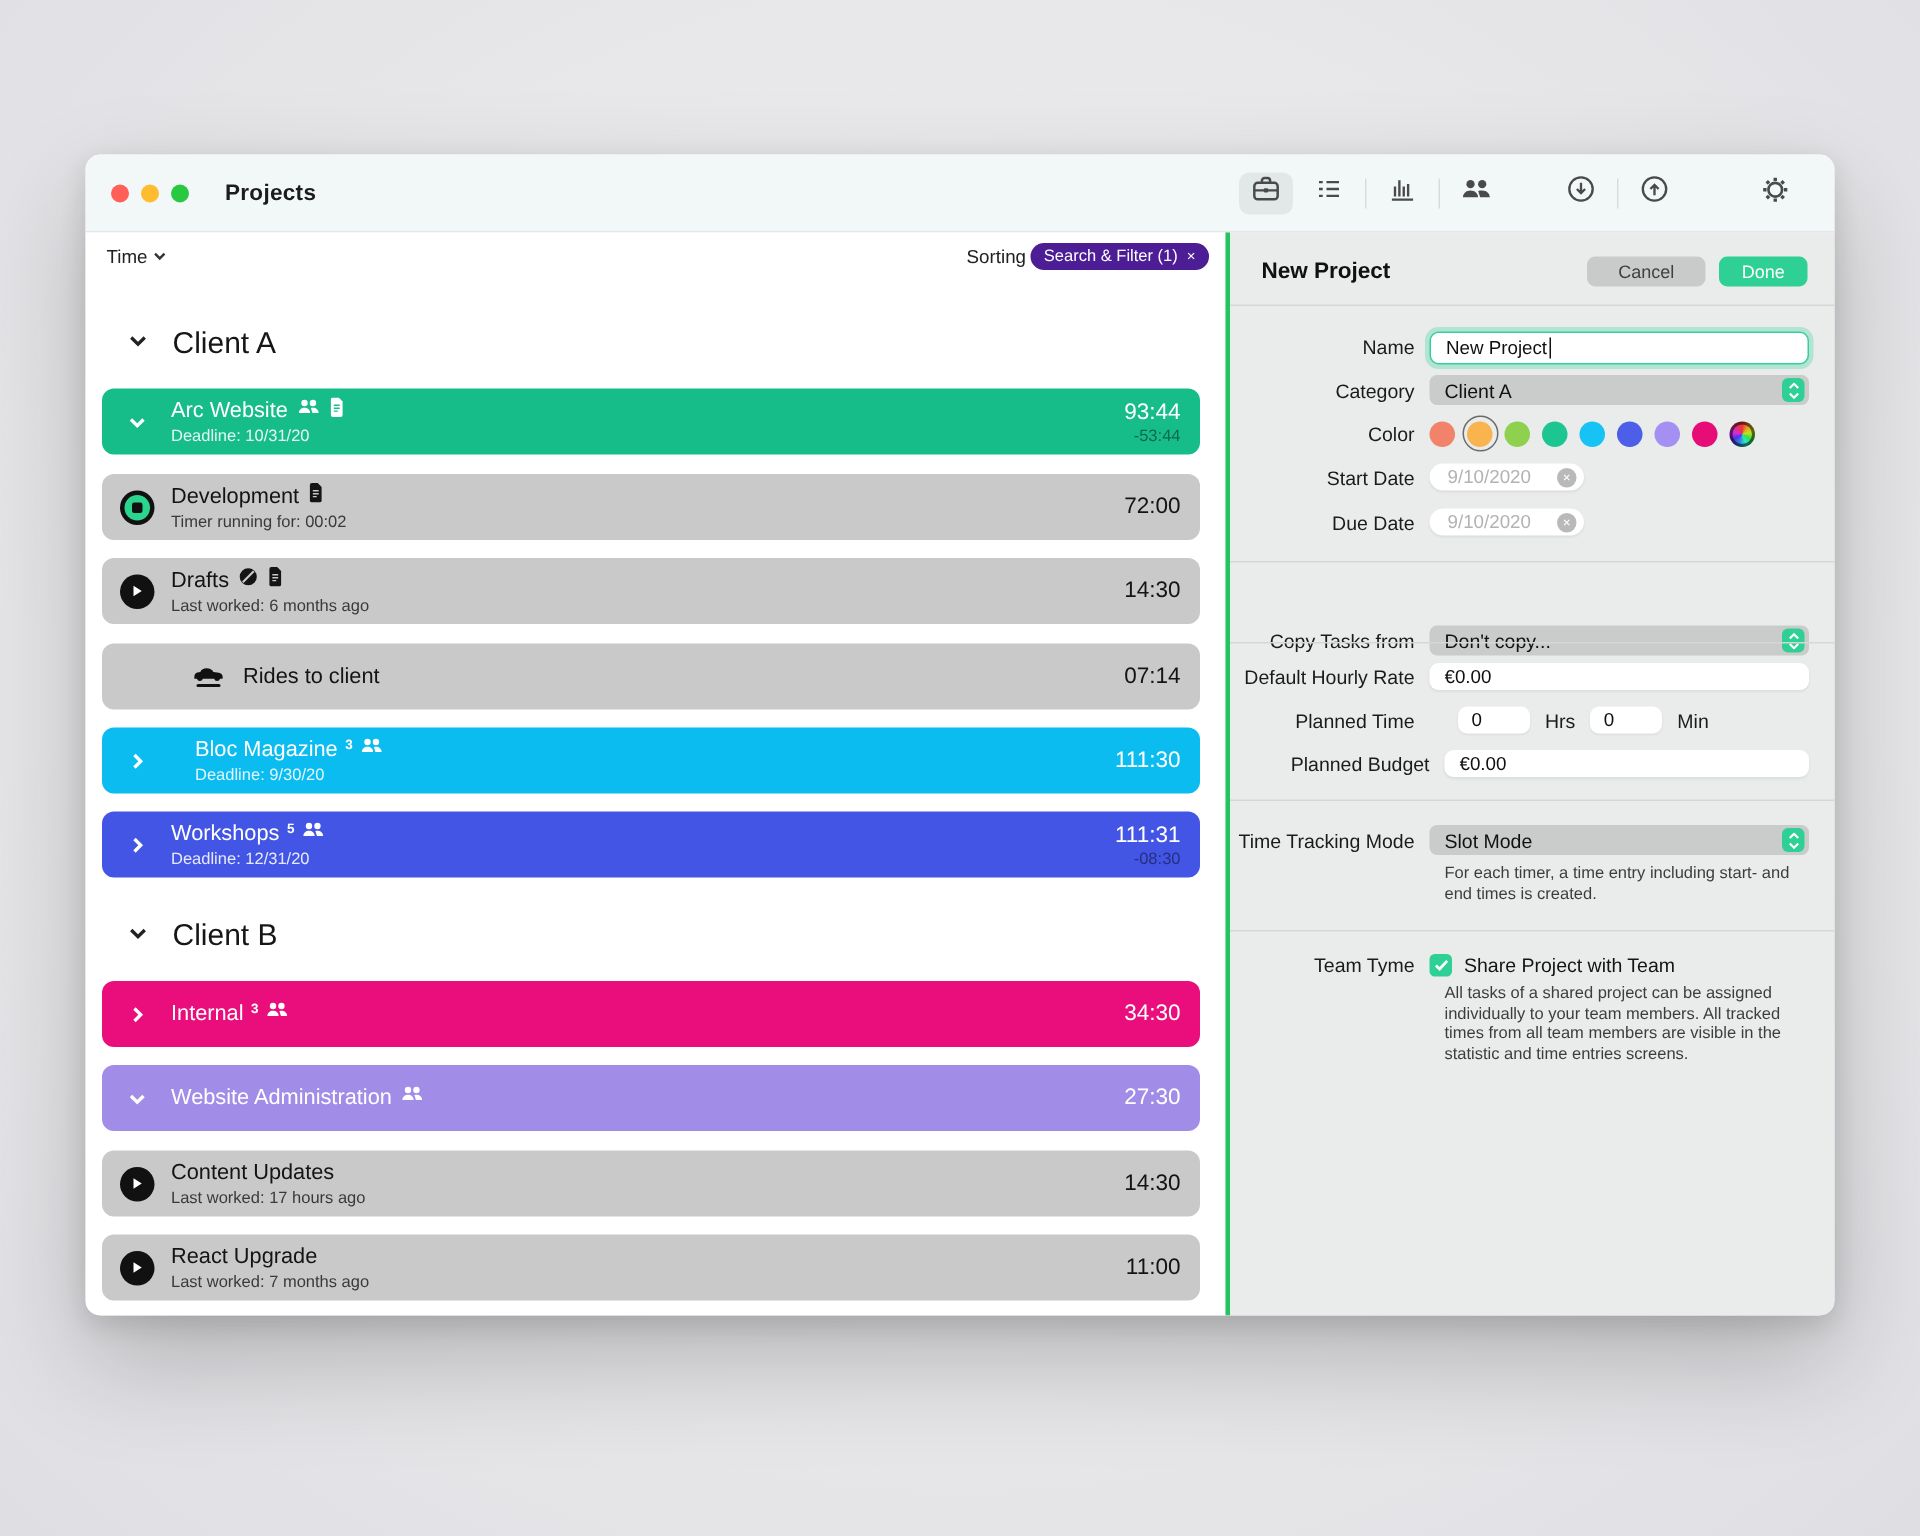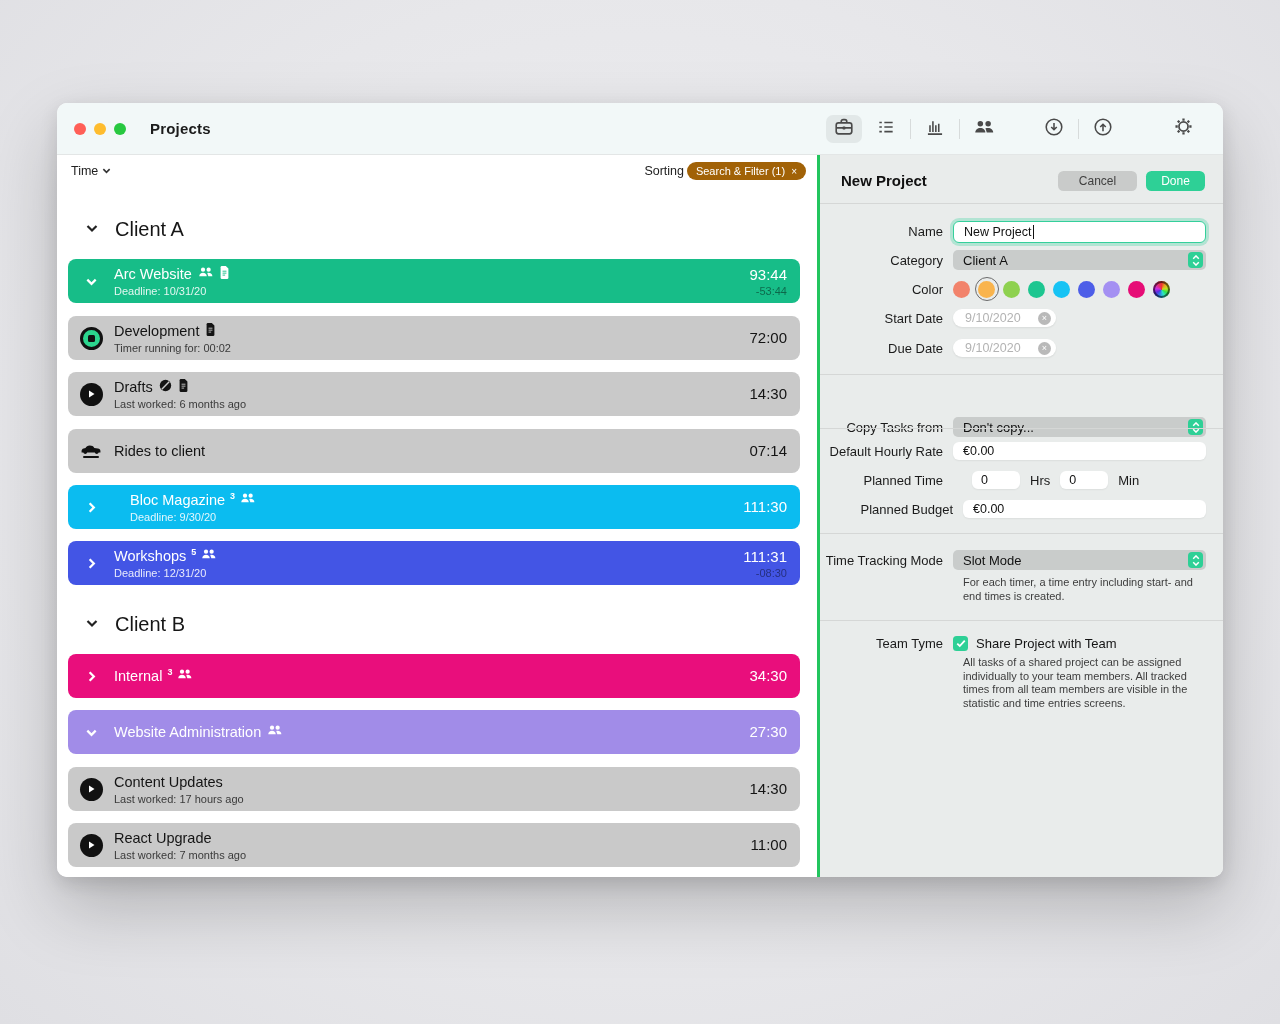--- a/index.html
+++ b/index.html
@@ -23,21 +23,21 @@
   .tool-btn { width:36px; height:28px; display:flex; align-items:center; justify-content:center; border-radius:7px; }
   .tool-btn.selected { background:#e2e8e8; }
   .tool-sep { width:1px; height:20px; background:#d7dbdb; margin:0 6px; }
   .tool-gap-sm { width:6px; } .tool-gap-md { width:34px; } .tool-gap-lg { width:44px; }
 
   
   .list-panel { position:absolute; left:0; top:52px; width:760px; bottom:0; background:#fff; }
   .list-head { position:absolute; left:0; right:0; top:0; height:34px; }
   .time-filter { position:absolute; left:14px; top:9px; font-size:12.5px; color:#222; display:flex; align-items:center; gap:4px; }
   .sorting-label { position:absolute; right:133px; top:9px; font-size:12.5px; color:#222; }
-  .filter-chip { position:absolute; right:11px; top:7px; height:18px; background:#a16207; border-radius:9px;
+  .filter-chip { position:absolute; right:11px; top:7px; height:18px; background:#4c1d95; border-radius:9px;
     color:#fff; font-size:11px; display:flex; align-items:center; gap:6px; padding:0 9px; }
   .filter-chip .x { font-size:10px; }
 
   .group-head { position:absolute; left:28px; display:flex; align-items:center; gap:16px; color:#161616; }
   .group-head .g-title { font-size:20px; font-weight:500; }
   .group-head svg { color:#222; }
 
   .row { position:absolute; left:11px; width:732px; height:44px; border-radius:8px; display:flex; align-items:center; }
   .row .lead { width:46px; display:flex; align-items:center; justify-content:center; flex:0 0 46px; }
   .row .body { flex:1; min-width:0; }
@@ -290,21 +290,21 @@
                   <path d="M5 8h6M5 11h6M5 14h4" stroke="#c9c9c9" stroke-width="1.4"></path>
                 </svg></span>
           </div>
           <div class="sub">Last worked: 6 months ago</div>
         </div>
         <div class="times">
             <div class="t-main">14:30</div>
           </div>
       </div>
 
-      <div class="row r-gray" style="top:274px;">
+      <div class="row r-gray" style="top:274px;padding-left:48px;">
         <div class="lead">
           <div class="car-lead">
             <svg width="24" height="11" viewBox="0 0 30 14" fill="currentColor">
                 <path d="M3 9c0-1.6 1-3 2.6-3.4L8 5c1-1.8 2.6-3 5.4-3 2.9 0 4.6 1.1 5.8 3l4.6.8C25.6 6.1 27 7.3 27 9v1.8h-2.2a2.6 2.6 0 0 1-5 0h-9.6a2.6 2.6 0 0 1-5 0H3z"></path>
               </svg>
             <div class="car-dash"></div>
           </div>
         </div>
         <div class="body">
           <div class="title-line">

